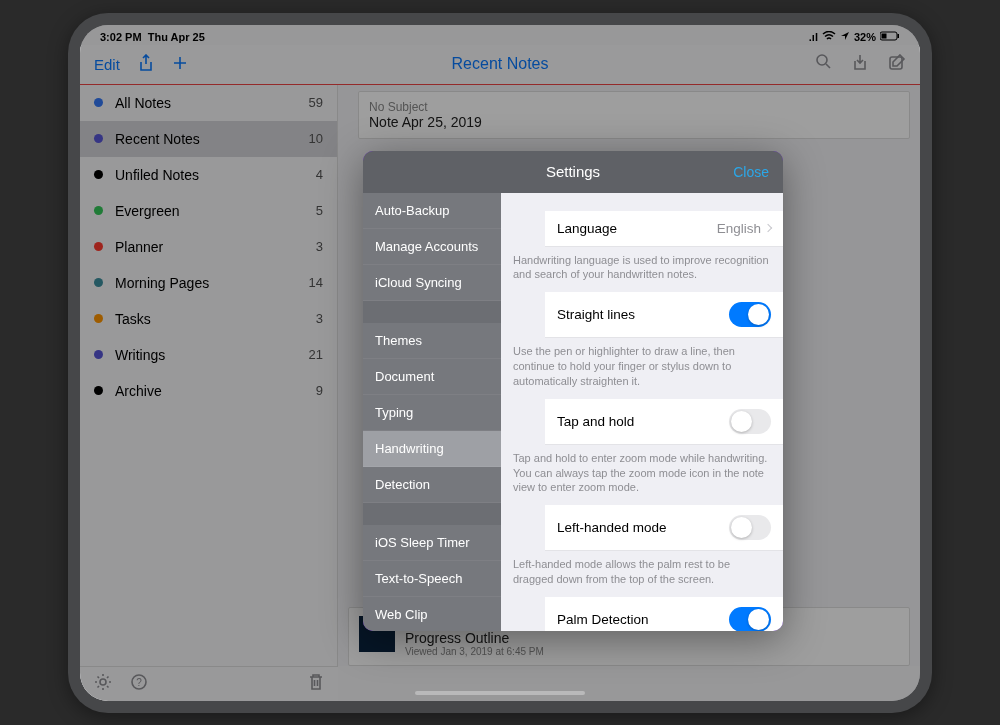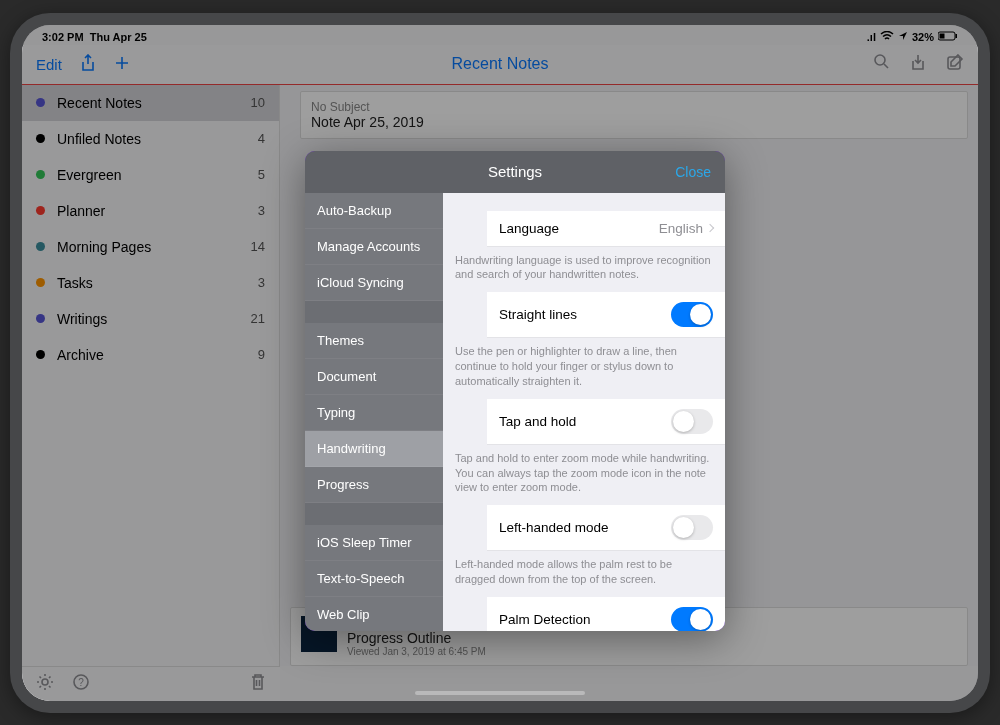--- a/index.html
+++ b/index.html
@@ -1,17 +1,17 @@
 <!DOCTYPE html>
 <html><head>
 <meta charset="utf-8">
 <style>
   * { box-sizing: border-box; margin: 0; padding: 0; font-family: -apple-system, 'Helvetica Neue', Arial, sans-serif; }
   body { background:#2a2a2a; display:flex; align-items:center; justify-content:center; height:725px; width:1000px; overflow:hidden;}
-  .device { width:980px; height:700px; background:#464749; border-radius:40px; padding:12px; position:relative; box-shadow:0 4px 20px rgba(0,0,0,0.4);}
+  .device { width:864px; height:700px; background:#464749; border-radius:40px; padding:12px; position:relative; box-shadow:0 4px 20px rgba(0,0,0,0.4);}
   .screen { width:100%; height:100%; background:#f5f5f7; border-radius:28px; overflow:hidden; position:relative;}
   .dim-overlay { position:absolute; inset:0; background:rgba(0,0,0,0.38); z-index:10; pointer-events:none;}
   .statusbar { height:20px; display:flex; justify-content:space-between; align-items:center; padding:4px 20px 0; font-size:11px; font-weight:600; color:#000;}
   .statusbar .right { display:flex; gap:4px; align-items:center;}
   .navbar { height:40px; display:flex; align-items:center; justify-content:space-between; padding:0 14px; border-bottom:1px solid #ef4444; background:#f9f9fb;}
   .navbar .left { display:flex; gap:18px; align-items:center; color:#0a7aff; font-size:15px;}
   .navbar .title { position:absolute; left:50%; transform:translateX(-50%); font-size:16px; color:#0a7aff;}
   .navbar .right { display:flex; gap:20px; color:#8e8e93;}
   .app-body { display:flex; height:calc(100% - 95px);}
   .sidebar { width:258px; border-right:1px solid #ddd; background:#f7f7f9;}
@@ -105,20 +105,27 @@
             </svg></span>
         <span><svg width="18" height="18" viewBox="0 0 18 18">
               <rect x="2" y="4" width="12" height="12" rx="2" class="icon-gray"></rect>
               <path d="M12 2 L16 6 L9 13 L5 13 L5 9 Z" class="icon-gray"></path>
             </svg></span>
       </div>
     </div>
 
     <div class="app-body">
       <div class="sidebar" id="sidebar">
+          <div class="side-row">
+            <span class="side-left">
+              <span class="dot" style="background:#3478f6"></span>
+              <span>All Notes</span>
+            </span>
+            <span class="side-count">59</span>
+          </div>
           <div class="side-row selected">
             <span class="side-left">
               <span class="dot" style="background:#5856d6"></span>
               <span>Recent Notes</span>
             </span>
             <span class="side-count">10</span>
           </div>
           <div class="side-row">
             <span class="side-left">
               <span class="dot" style="background:#000000"></span>
@@ -213,21 +220,21 @@
       <div class="modal-body">
         <div class="modal-side" id="modal-side">
             <div class="ms-item">Auto-Backup</div>
             <div class="ms-item">Manage Accounts</div>
             <div class="ms-item">iCloud Syncing</div>
             <div class="ms-gap"></div>
             <div class="ms-item">Themes</div>
             <div class="ms-item">Document</div>
             <div class="ms-item">Typing</div>
             <div class="ms-item selected">Handwriting</div>
-            <div class="ms-item">Progress</div>
+            <div class="ms-item">Detection</div>
             <div class="ms-gap"></div>
             <div class="ms-item">iOS Sleep Timer</div>
             <div class="ms-item">Text-to-Speech</div>
             <div class="ms-item">Web Clip</div>
           </div>
         <div class="modal-main">
           <div class="mm-gap"></div>
           <div class="mm-row">
             <span>Language</span>
             <span class="val">

